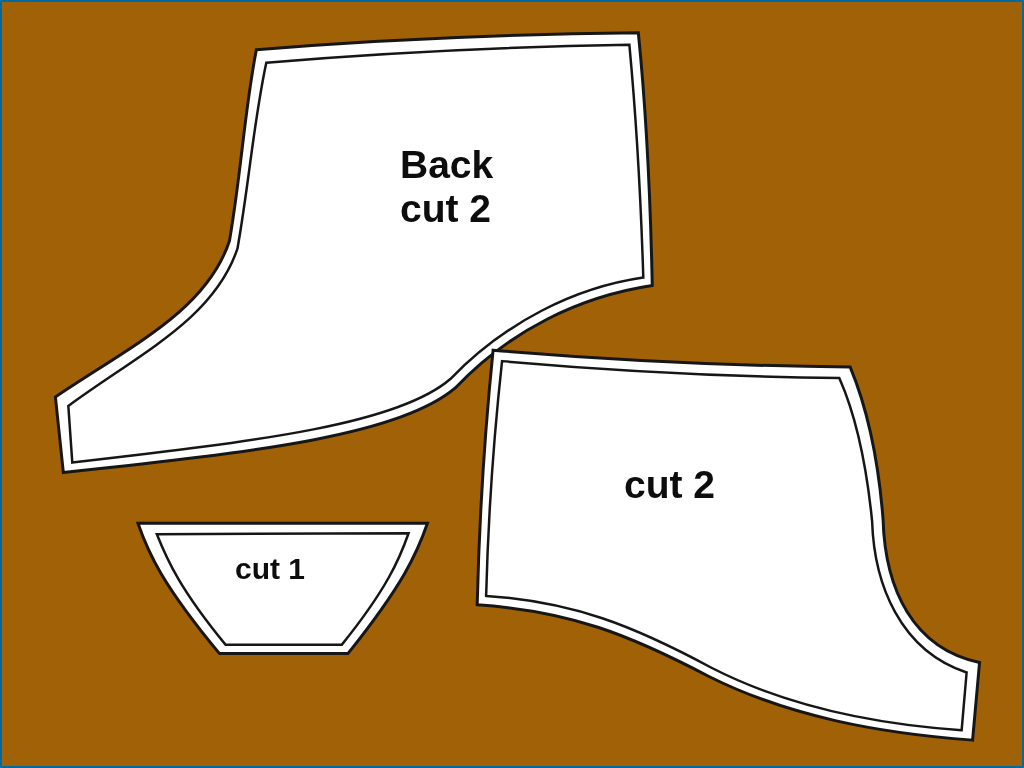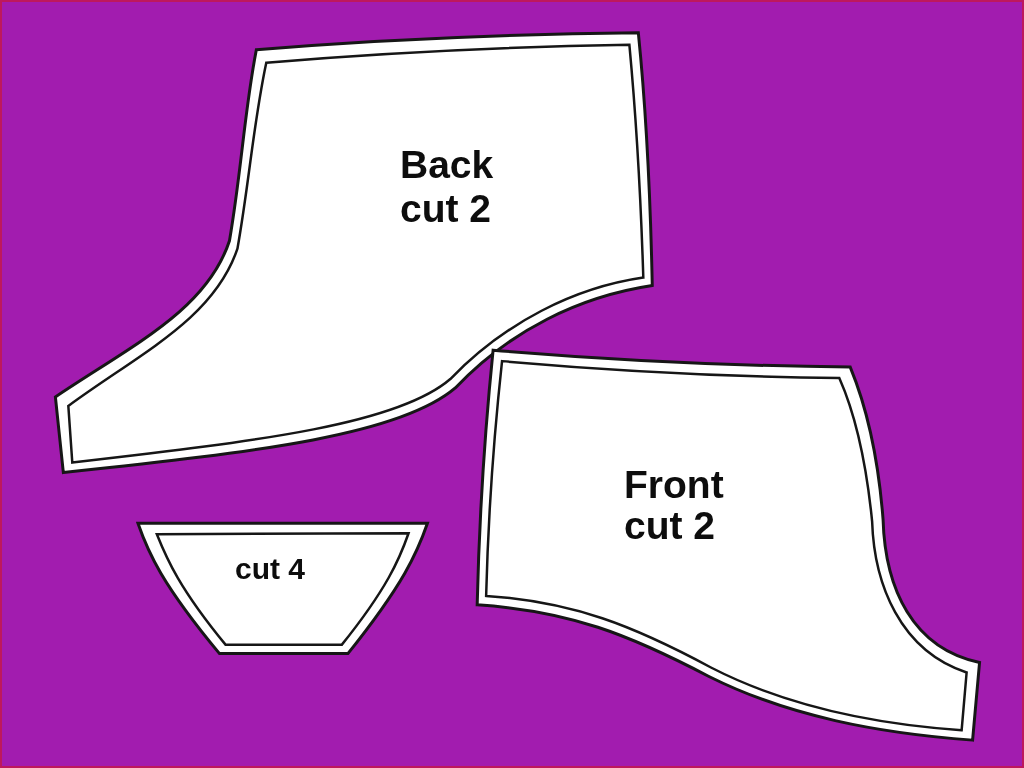--- a/index.html
+++ b/index.html
@@ -1,22 +1,22 @@
 <!DOCTYPE html>
 <html><head>
 <meta charset="utf-8">
 <style>
   html, body { margin: 0; padding: 0; background: #ffffff; }
   .stage {
     position: relative;
     width: 1024px;
     height: 768px;
     box-sizing: border-box;
-    background: #a21caf;
-    border: 2px solid #be185d;
+    background: #a16207;
+    border: 2px solid #0369a1;
     overflow: hidden;
     font-family: "Liberation Sans", sans-serif;
   }
   .pattern-svg {
     position: absolute;
     left: 0; top: 0;
     width: 100%; height: 100%;
   }
   .piece-label {
     position: absolute;
@@ -80,21 +80,20 @@
                C 178 590 165 560 155 535 Z" fill="none" stroke-width="2.5" stroke-linejoin="miter" stroke="#161616"></path>
     </g>
   </svg>
 
   <div class="piece-label label-back">
     <span>Back</span>
     <span>cut 2</span>
   </div>
 
   <div class="piece-label label-front">
-    <span>Front</span>
     <span>cut 2</span>
   </div>
 
   <div class="piece-label label-gusset">
-    <span>cut 4</span>
+    <span>cut 1</span>
   </div>
 
 </div>
 
 </body></html>

